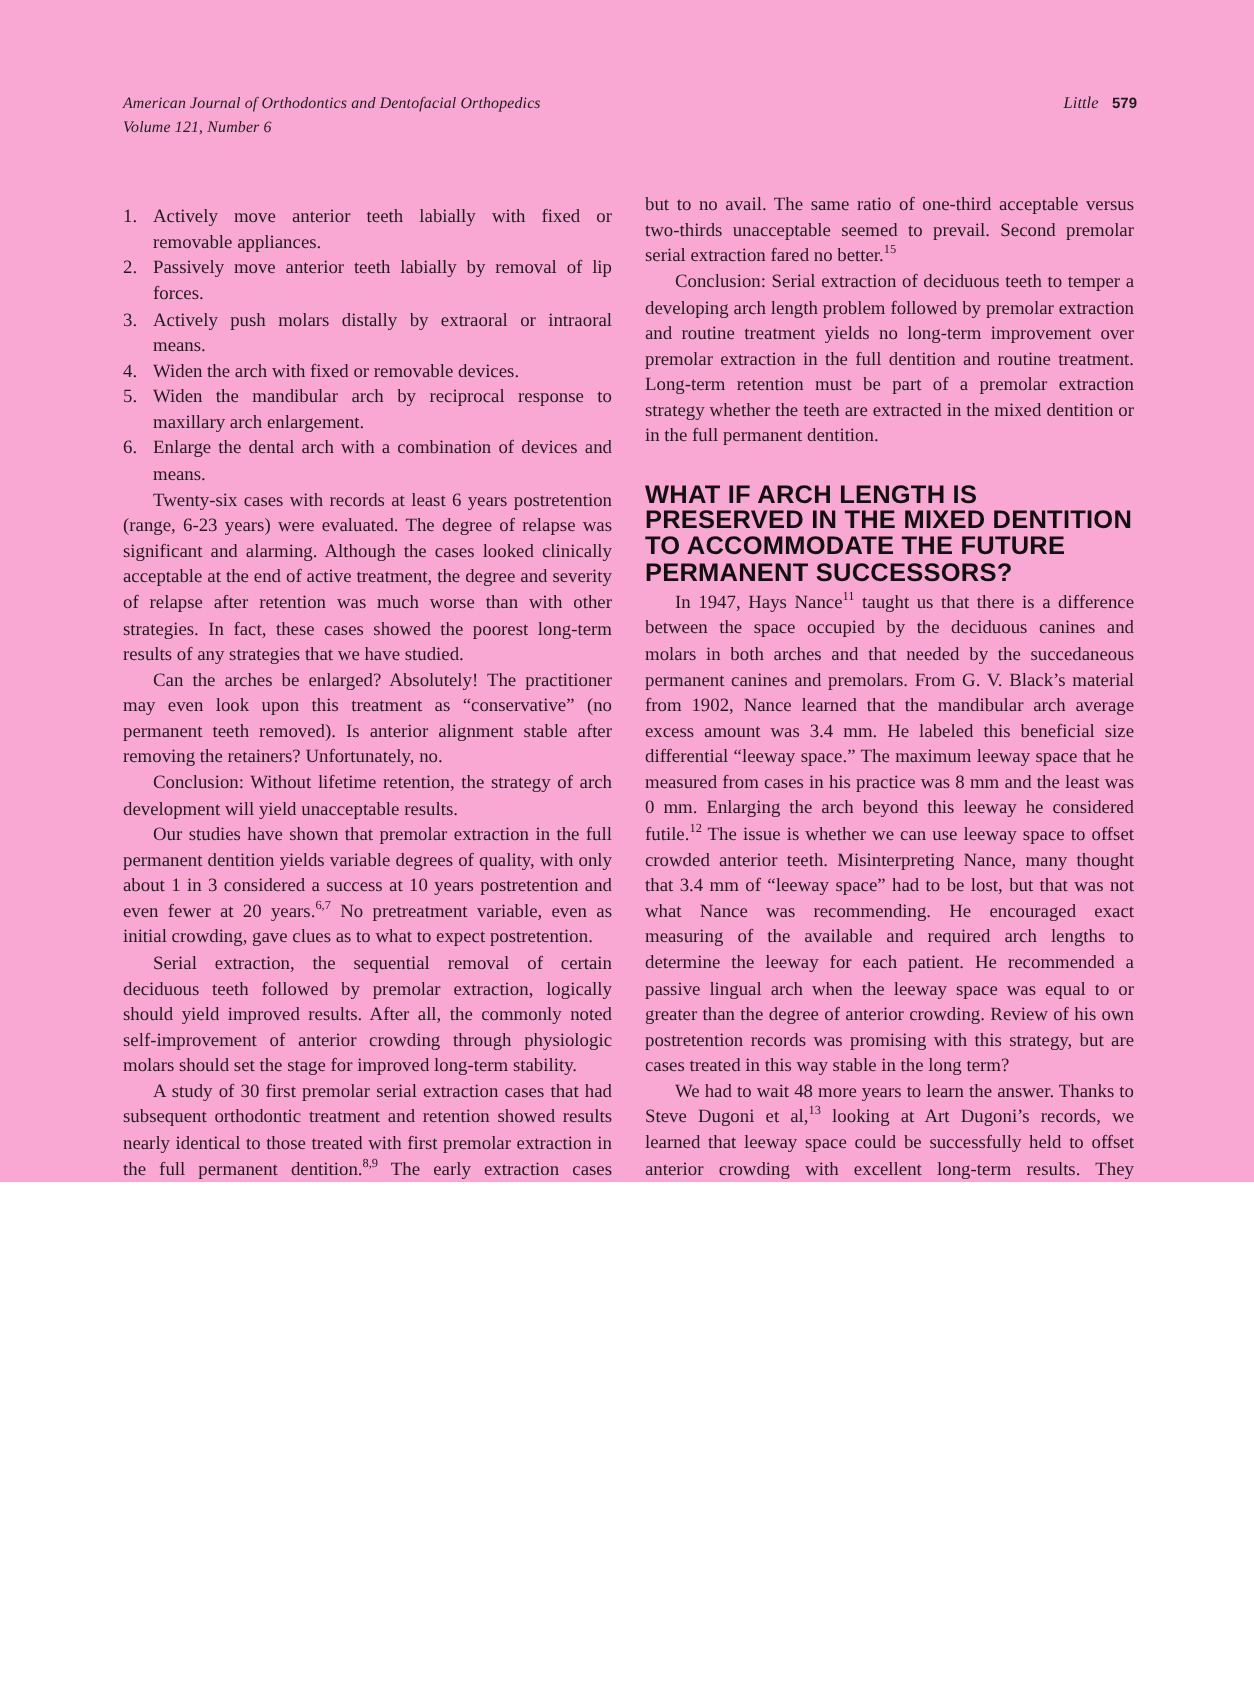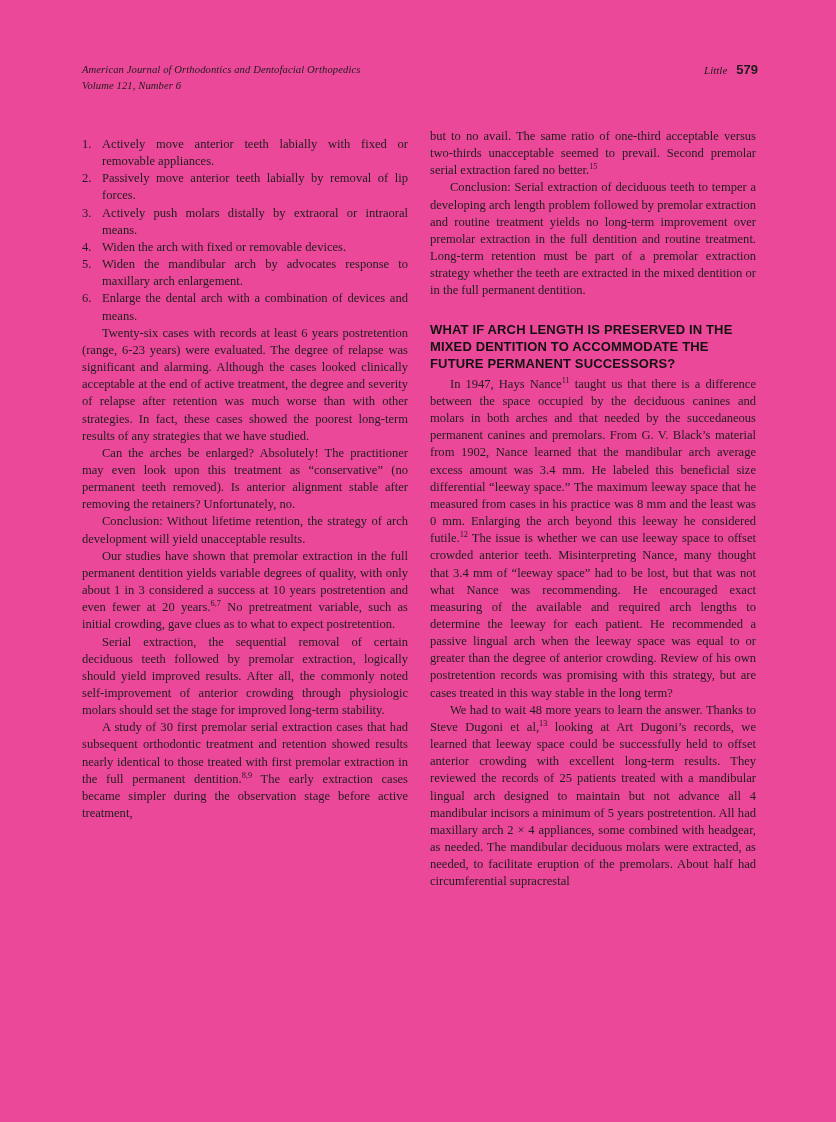--- a/index.html
+++ b/index.html
@@ -3,22 +3,22 @@
 <meta charset="utf-8">
 <style>
   html, body {
     margin: 0;
     padding: 0;
     background: #ffffff;
   }
   .page {
     position: relative;
     width: 836px;
-    height: 1122px;
-    background: #ec4899;
+    height: 788px;
+    background: #f9a8d4;
     overflow: hidden;
     font-family: "Liberation Serif", "DejaVu Serif", serif;
     color: #1d1d1d;
   }
 
   
   .running-head {
     position: absolute;
     left: 82px;
     top: 62px;
@@ -43,21 +43,21 @@
     font-size: 11px;
     line-height: 15.5px;
   }
   .rh-author {
     font-style: italic;
     margin-right: 9px;
   }
   .rh-page {
     font-weight: bold;
     font-family: "Liberation Sans", sans-serif;
-    font-size: 13px;
+    font-size: 10px;
   }
 
   
   .col {
     position: absolute;
     top: 128px;
     width: 326px;
     text-align: justify;
     font-size: 12.55px;
     line-height: 17.15px;
@@ -96,21 +96,21 @@
     top: 0;
     width: 16px;
     text-align: left;
   }
 
   .gap-para { margin-top: 9px; }
 
   h2.section-head {
     font-family: "Liberation Sans", sans-serif;
     font-weight: bold;
-    font-size: 13px;
+    font-size: 17px;
     line-height: 17.4px;
     letter-spacing: 0.15px;
     margin: 10px 0 3px 0;
     text-align: left;
     color: #111111;
   }
   h2.section-head.tight { margin-top: 21px; }
 
   sup {
     font-size: 0.66em;
@@ -134,32 +134,32 @@
   </div>
 
   <div class="col col-left">
 
 
     <ol class="numlist">
       <li>Actively move anterior teeth labially with fixed or removable appliances.</li>
       <li>Passively move anterior teeth labially by removal of lip forces.</li>
       <li>Actively push molars distally by extraoral or intraoral means.</li>
       <li>Widen the arch with fixed or removable devices.</li>
-      <li>Widen the mandibular arch by advocates response to maxillary arch enlargement.</li>
+      <li>Widen the mandibular arch by reciprocal response to maxillary arch enlargement.</li>
       <li>Enlarge the dental arch with a combination of devices and means.</li>
     </ol>
 
     <p class="para gap-para">Twenty-six cases with records at least 6 years postretention (range, 6-23 years) were evaluated. The degree of relapse was significant and alarming. Although the cases looked clinically acceptable at the end of active treatment, the degree and severity of relapse after retention was much worse than with other strategies. In fact, these cases showed the poorest long-term results of any strategies that we have studied.</p>
 
     <p class="para">Can the arches be enlarged? Absolutely! The practitioner may even look upon this treatment as “conservative” (no permanent teeth removed). Is anterior alignment stable after removing the retainers? Unfortunately, no.</p>
 
     <p class="para">Conclusion: Without lifetime retention, the strategy of arch development will yield unacceptable results.</p>
 
 
-    <p class="para"><span>Our studies have shown that premolar extraction in the full permanent dentition yields variable degrees of quality, with only about 1 in 3 considered a success at 10 years postretention and even fewer at 20 years.</span><sup>6,7</sup><span> No pretreatment variable, such as initial crowding, gave clues as to what to expect postretention.</span></p>
+    <p class="para"><span>Our studies have shown that premolar extraction in the full permanent dentition yields variable degrees of quality, with only about 1 in 3 considered a success at 10 years postretention and even fewer at 20 years.</span><sup>6,7</sup><span> No pretreatment variable, even as initial crowding, gave clues as to what to expect postretention.</span></p>
 
     <p class="para">Serial extraction, the sequential removal of certain deciduous teeth followed by premolar extraction, logically should yield improved results. After all, the commonly noted self-improvement of anterior crowding through physiologic molars should set the stage for improved long-term stability.</p>
 
     <p class="para"><span>A study of 30 first premolar serial extraction cases that had subsequent orthodontic treatment and retention showed results nearly identical to those treated with first premolar extraction in the full permanent dentition.</span><sup>8,9</sup><span> The early extraction cases became simpler during the observation stage before active treatment,</span></p>
 
   </div>
 
   <div class="col col-right">
 
     <p class="para noindent"><span>but to no avail. The same ratio of one-third acceptable versus two-thirds unacceptable seemed to prevail. Second premolar serial extraction fared no better.</span><sup>15</sup></p>

